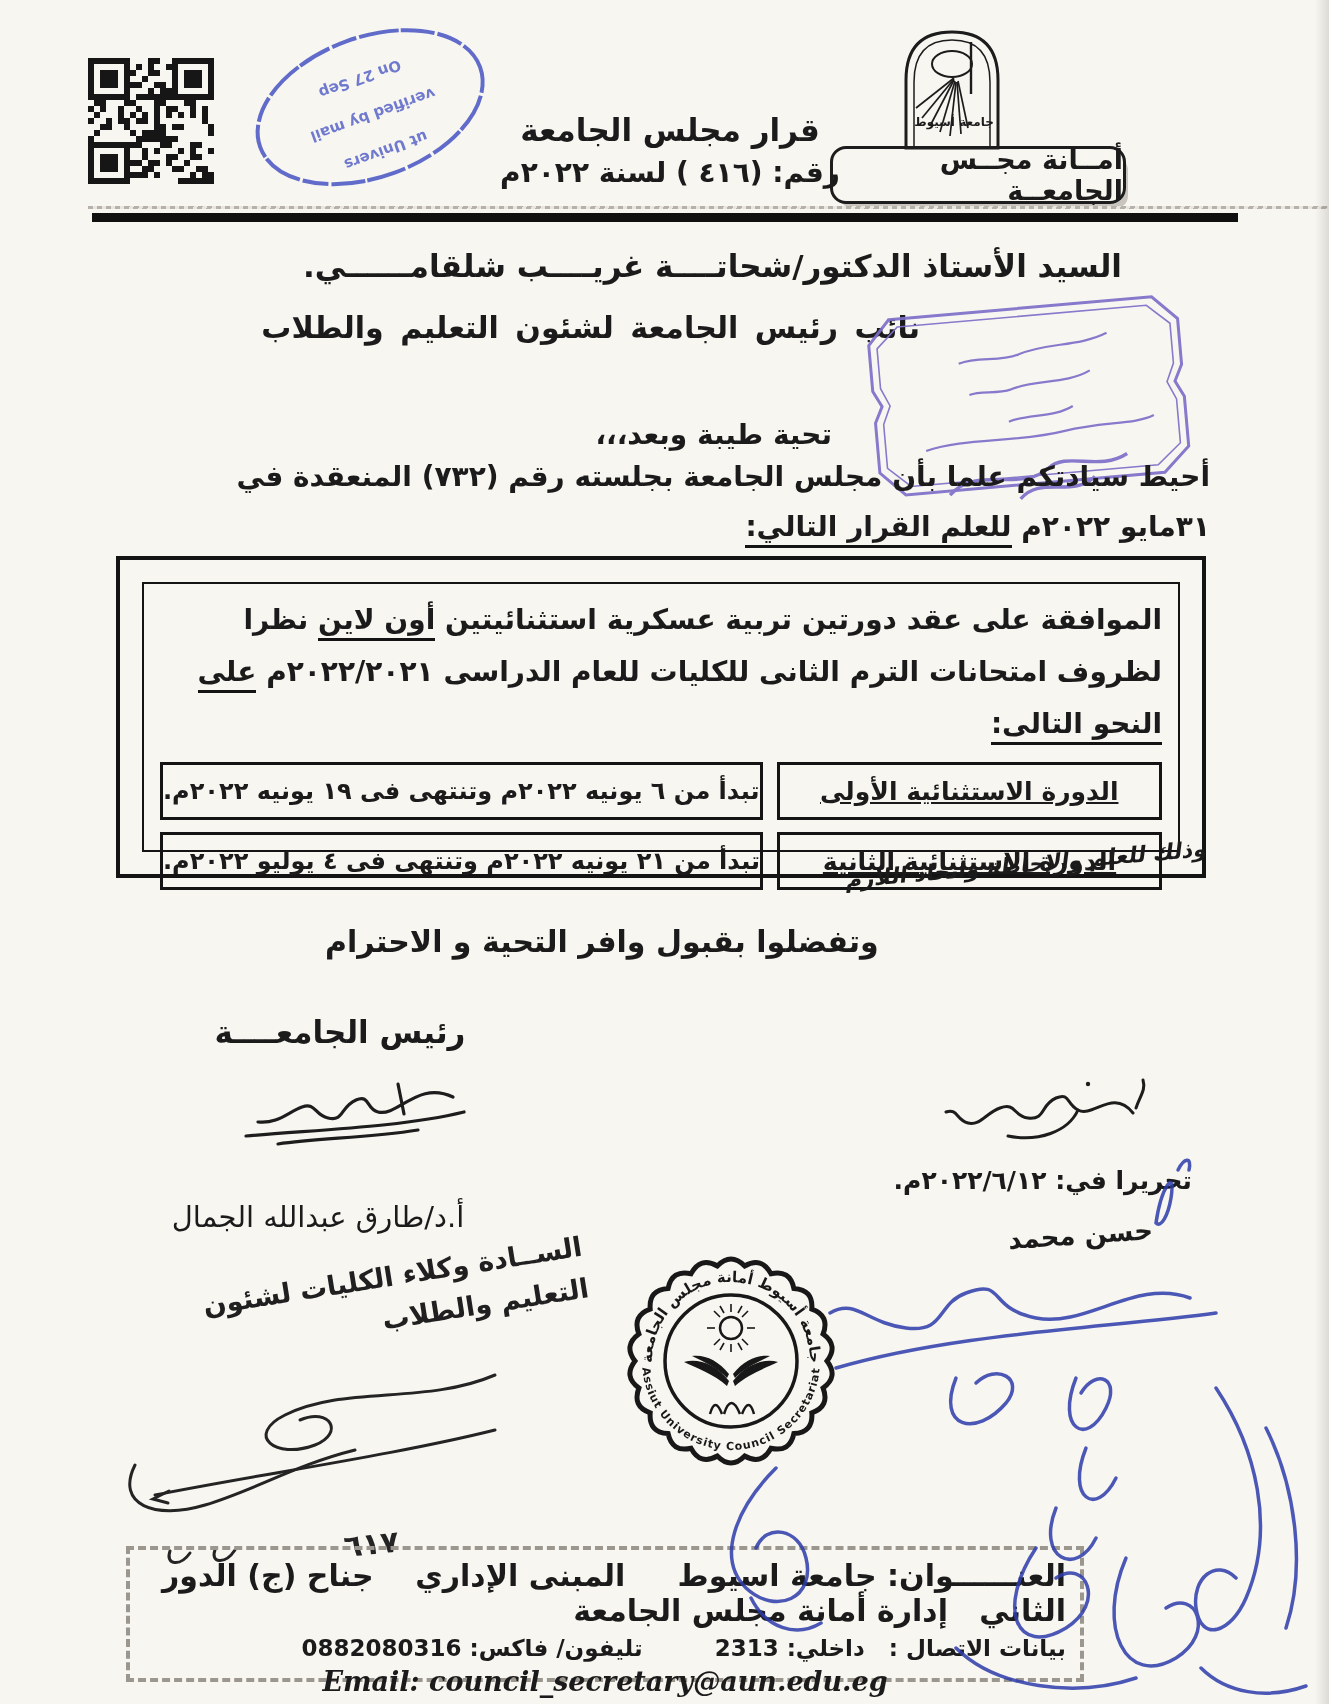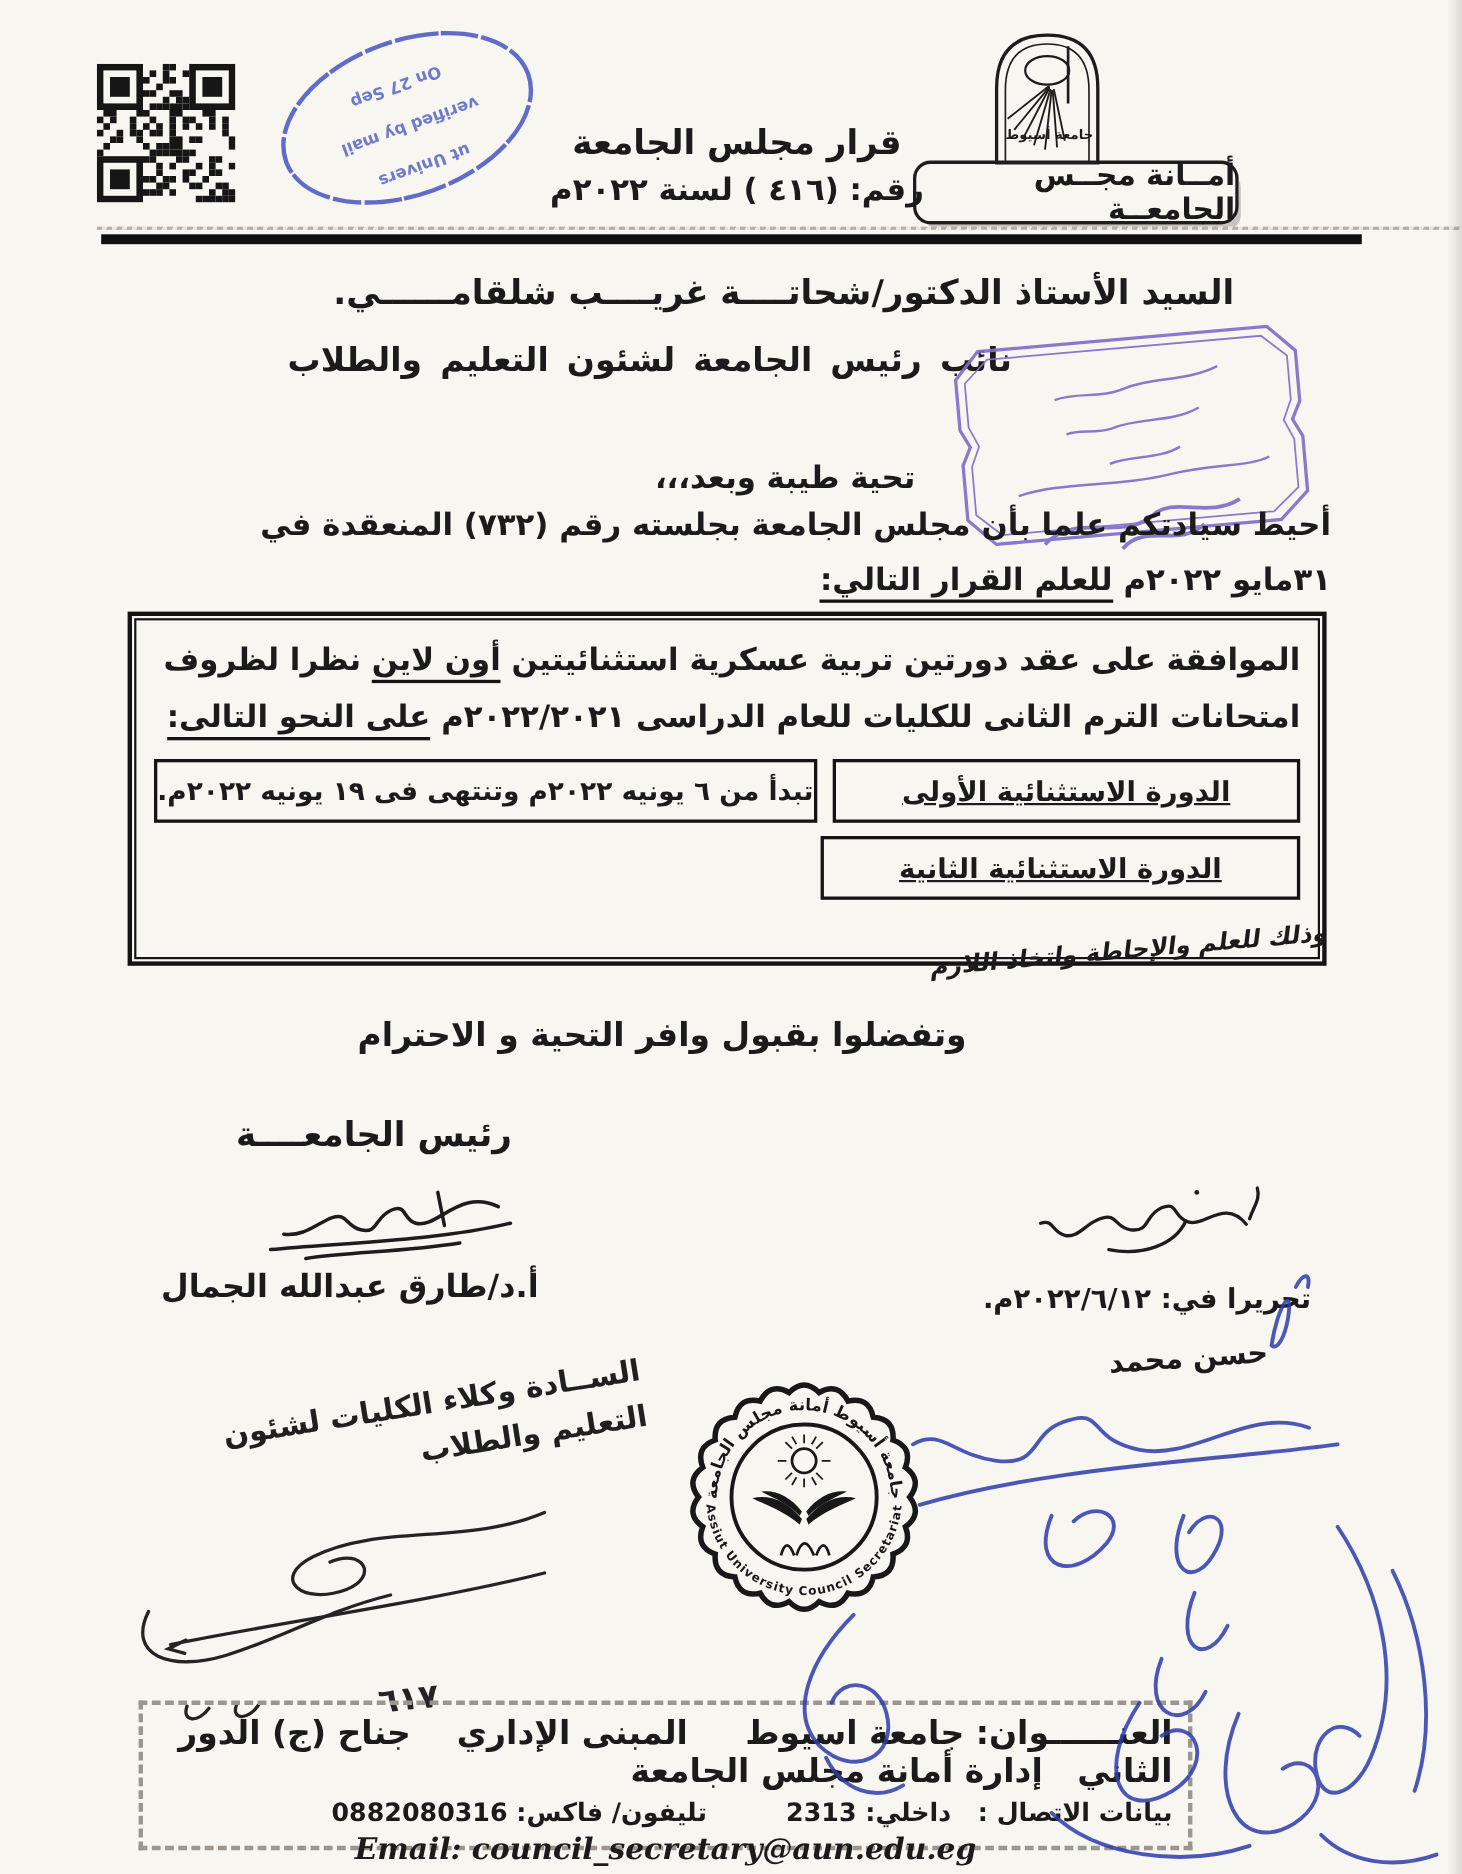--- a/index.html
+++ b/index.html
@@ -27,38 +27,38 @@
   
   .recipient-name{right:207px;top:248px;font-size:31px;font-weight:bold;}
   .recipient-title{right:409px;top:310px;font-size:30px;font-weight:bold;letter-spacing:2px;word-spacing:6px;}
   .purple-stamp{left:862px;top:292px;transform:rotate(-5deg);opacity:.92;}
   .greeting{right:497px;top:418px;font-size:28px;font-weight:bold;}
   .body-par{left:115px;top:452px;width:1095px;font-size:28px;font-weight:bold;
         line-height:50px;text-align:right;}
   .u3{border-bottom:3px solid #141414;padding-bottom:2px;}
 
   
-  .decision-outer{left:116px;top:556px;width:1090px;height:322px;border:4px solid #141414;padding:2px;}
+  .decision-outer{left:116px;top:556px;width:1090px;height:322px;border:4px solid #141414;padding:22px;}
   .decision-inner{border:2px solid #141414;height:100%;padding:10px 16px 10px;}
   .intro{font-size:28px;font-weight:bold;line-height:52px;text-align:right;}
   .trow{display:flex;gap:14px;margin-top:12px;height:58px;}
   .tlabel{width:436px;border:3px solid #141414;display:flex;align-items:center;justify-content:center;
         font-size:25px;font-weight:bold;text-decoration:underline;}
   .tvalue{flex:1;border:3px solid #141414;display:flex;align-items:center;justify-content:center;
         font-size:24px;font-weight:bold;white-space:nowrap;}
 
   
   .note-call{right:122px;top:836px;font-size:22px;font-weight:bold;
         transform:rotate(-5deg) skewX(-12deg);transform-origin:100% 50%;}
   .regards{left:325px;top:924px;font-size:30px;font-weight:bold;}
 
   
   .sig-title{left:190px;top:1014px;width:300px;text-align:center;font-size:31px;font-weight:bold;letter-spacing:.5px;}
   .sig1{left:218px;top:1072px;}
-  .sig-name{left:138px;top:1152px;width:360px;text-align:center;font-size:29px;font-weight:bold;}
+  .sig-name{left:138px;top:1200px;width:360px;text-align:center;font-size:29px;font-weight:normal;}
   .sig2{left:928px;top:1068px;}
   .issue-date{right:137px;top:1166px;font-size:25px;font-weight:600;}
   .clerk{left:1008px;top:1220px;font-size:26px;font-weight:600;transform:rotate(-4deg);letter-spacing:1px;}
 
   
   .hand-note{left:118px;top:1262px;width:470px;font-size:27px;font-weight:600;color:#202020;
         transform:rotate(-9deg);line-height:1.55;text-align:right;}
   .hand-note .l2{margin-left:120px;}
   .hand-svg{left:95px;top:1345px;}
   .seal{left:616px;top:1246px;}
@@ -288,20 +288,21 @@
         <span class="u3">أون لاين</span>
         <span>نظرا لظروف امتحانات الترم الثانى للكليات للعام الدراسى ٢٠٢٢/٢٠٢١م</span>
         <span class="u3">على النحو التالى:</span>
       </div>
       <div class="trow">
         <div class="tlabel">الدورة الاستثنائية الأولى</div>
         <div class="tvalue">تبدأ من ٦ يونيه ٢٠٢٢م وتنتهى فى ١٩ يونيه ٢٠٢٢م.</div>
       </div>
       <div class="trow">
         <div class="tlabel">الدورة الاستثنائية الثانية</div>
+        <div class="tvalue">تبدأ من ٢١ يونيه ٢٠٢٢م وتنتهى فى ٤ يوليو ٢٠٢٢م.</div>
       </div>
     </div>
   </div>
 
   <div class="abs note-call ar nw">وذلك للعلم والإحاطة واتخاذ اللازم</div>
   <div class="abs regards ar nw">وتفضلوا بقبول وافر التحية و الاحترام</div>
 
   <div class="abs sig-title ar">رئيس الجامعــــة</div>
 
   <svg class="abs sig1" width="260" height="85" viewBox="0 0 260 85">

